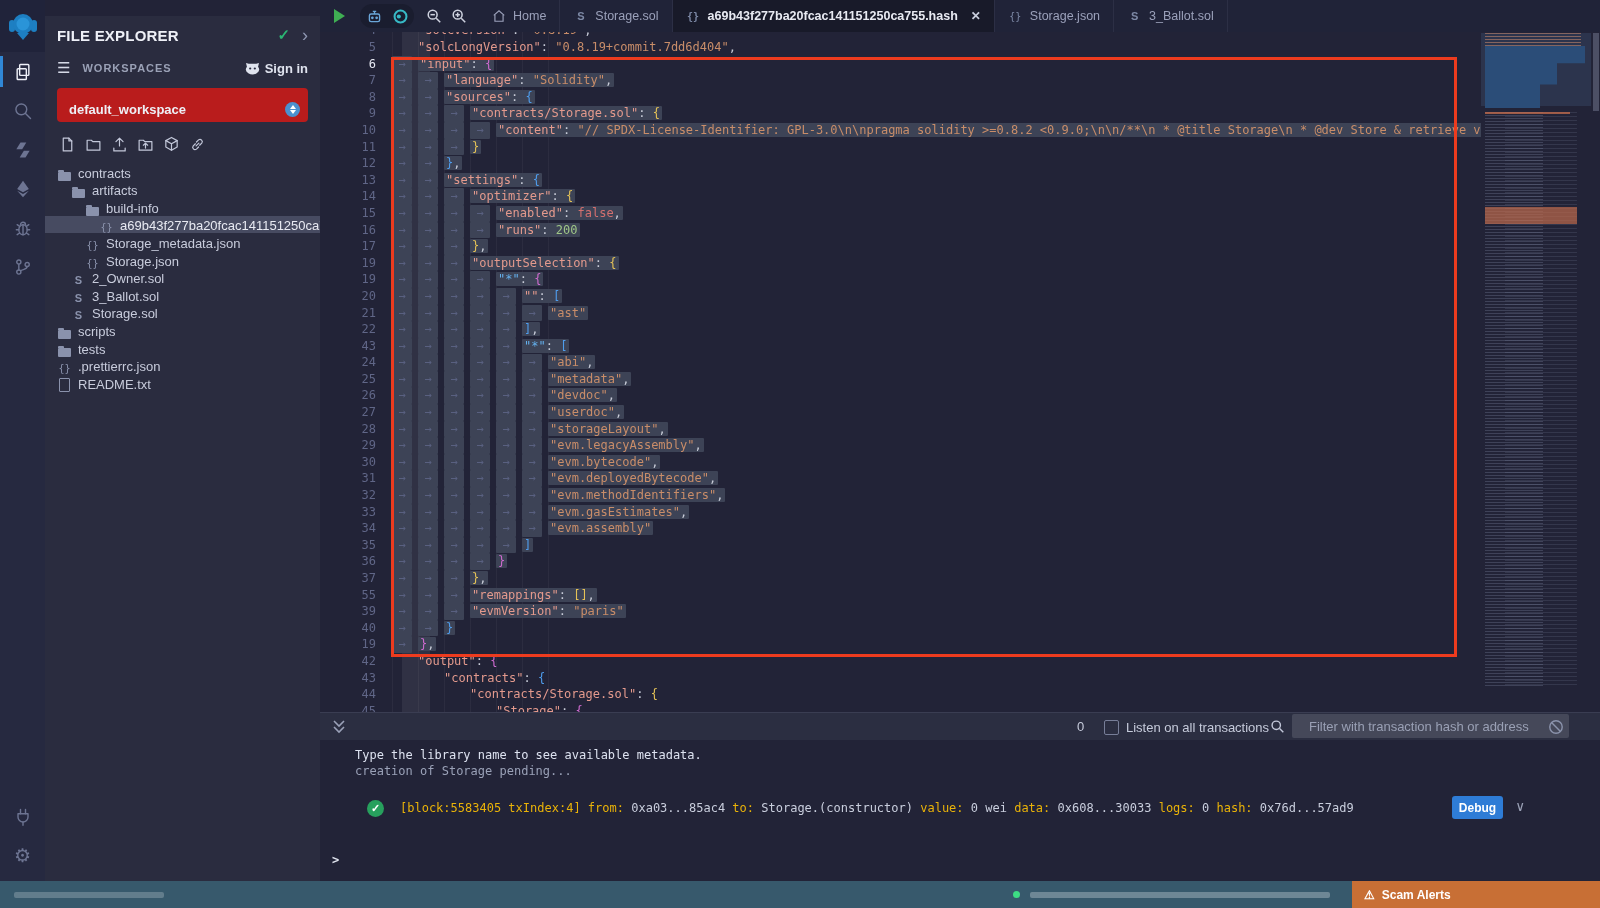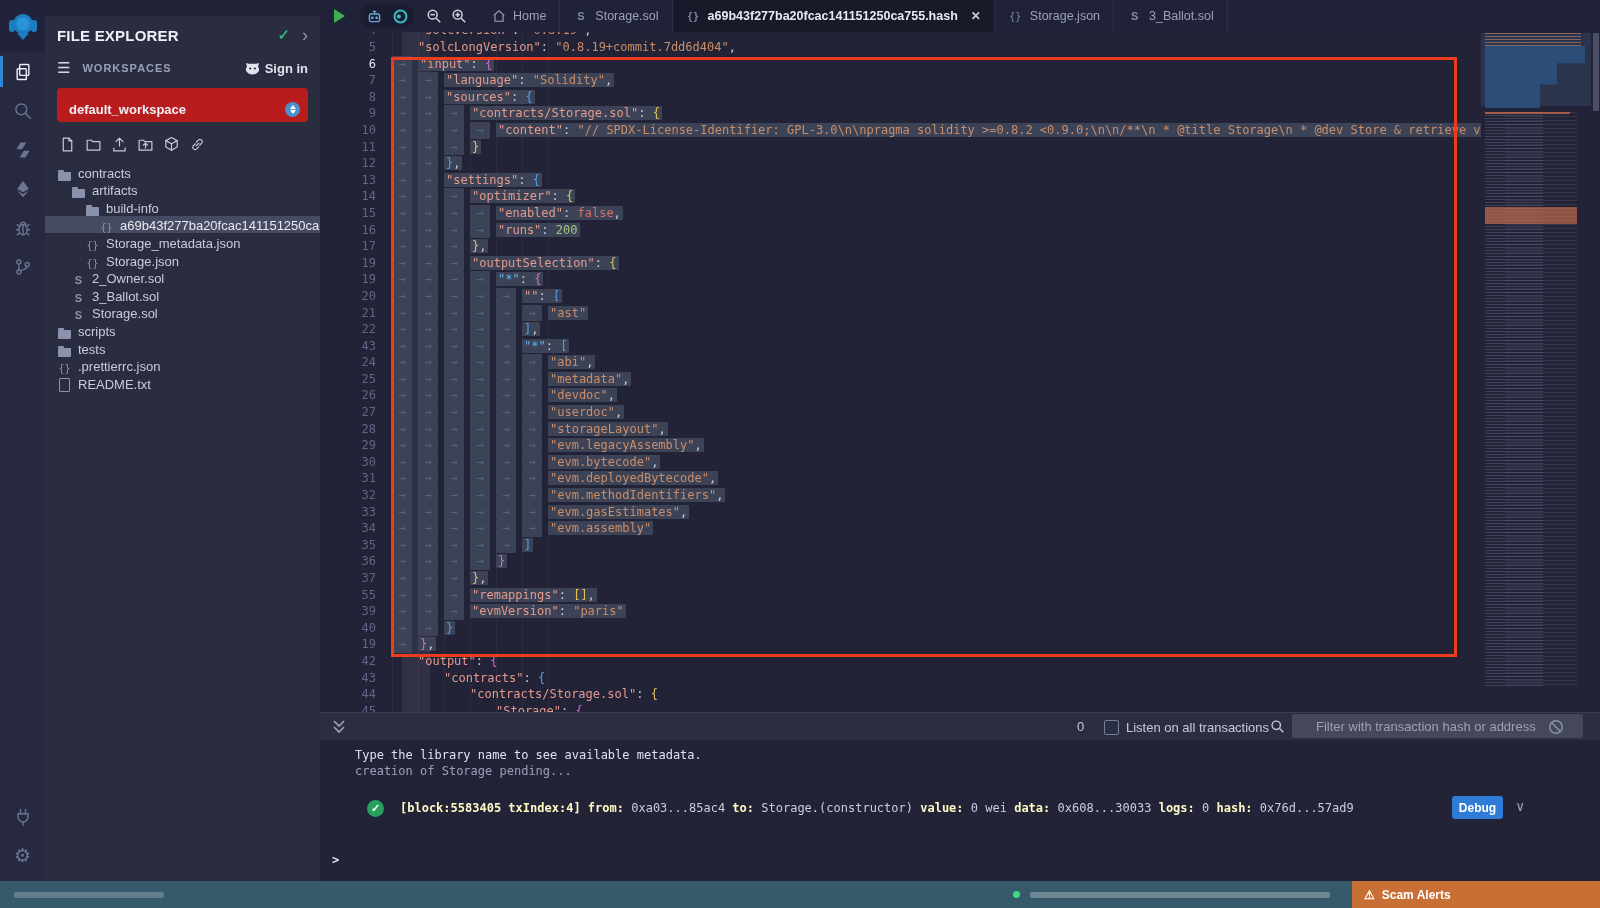--- a/index.html
+++ b/index.html
@@ -100,34 +100,34 @@
   .vthumb{position:absolute;left:1px;top:1px;width:6px;height:78px;background:rgba(140,146,170,.4)}
 
   
   .term-header{position:absolute;left:0;top:712px;width:1280px;height:28px;background:#2b2e41;border-top:1px solid #3a3d52;}
   .chev2{position:absolute;left:12px;top:6px;cursor:pointer}
   .tx-count{position:absolute;left:757px;top:6px;font-size:13px;color:#c6cbdb}
   .listen-box{position:absolute;left:784px;top:7px;width:13px;height:13px;border:1px solid #777e98;border-radius:2px;cursor:pointer}
   .listen-label{position:absolute;left:806px;top:7px;font-size:13px;color:#c6cbdb}
   .th-search{position:absolute;left:950px;top:6px;cursor:pointer}
   .filter-input{position:absolute;left:972px;top:1px;width:243px;height:24px;background:#454859;border:none;border-radius:2px;
-      color:#dfe3ee;font-size:13px;padding:0 24px;font-family:"Liberation Sans",sans-serif}
+      color:#dfe3ee;font-size:13px;padding:0 17px;font-family:"Liberation Sans",sans-serif}
   .filter-input::placeholder{color:#9aa0b5}
   .th-ban{position:absolute;left:1228px;top:6px;cursor:pointer}
 
   .term-body{position:absolute;left:0;top:740px;width:1280px;height:141px;background:#222337;
              font-family:"DejaVu Sans Mono",monospace;font-size:12px}
   .tl1{position:absolute;left:35px;top:8px;color:#dde2f0}
   .tl2{position:absolute;left:35px;top:24px;color:#9aa1b7}
   .tx-row{position:absolute;left:0px;top:58px;width:1280px;height:24px;cursor:pointer}
   .tx-check{position:absolute;left:47px;top:2px;width:17px;height:17px;border-radius:50%;background:#27a05d;
             display:flex;align-items:center;justify-content:center;color:#fff;font-size:11px;font-weight:700;
             font-family:"Liberation Sans",sans-serif}
   .tx-text{position:absolute;left:80px;top:3px;color:#c9cedd;white-space:nowrap}
-  .tx-text .b{font-weight:700;color:#fef9c3}
+  .tx-text .b{font-weight:400;color:#eab308}
   .debug-btn{position:absolute;left:1132px;top:-2px;width:51px;height:23px;background:#2e7cd6;color:#fff;border:none;
              border-radius:3px;font-size:12px;font-weight:700;cursor:pointer;font-family:"Liberation Sans",sans-serif}
   .tx-chev{position:absolute;left:1196px;top:0px;color:#9aa0b5;font-size:14px;cursor:pointer}
   .prompt{position:absolute;left:12px;top:113px;color:#e0e4ee;font-weight:700}
 
   
   .statusbar{position:absolute;left:0;top:881px;width:1600px;height:27px;background:#37596c;display:flex;align-items:center}
   .sb-dot{position:absolute;left:1013px;top:10px;width:7px;height:7px;border-radius:50%;background:#3ddc84}
   .sb-text-ghost{position:absolute;left:1030px;top:11px;width:300px;height:6px;border-radius:2px;background:rgba(255,255,255,.28)}
   .sb-ghost-l{position:absolute;left:14px;top:11px;width:150px;height:6px;border-radius:2px;background:rgba(255,255,255,.22)}

